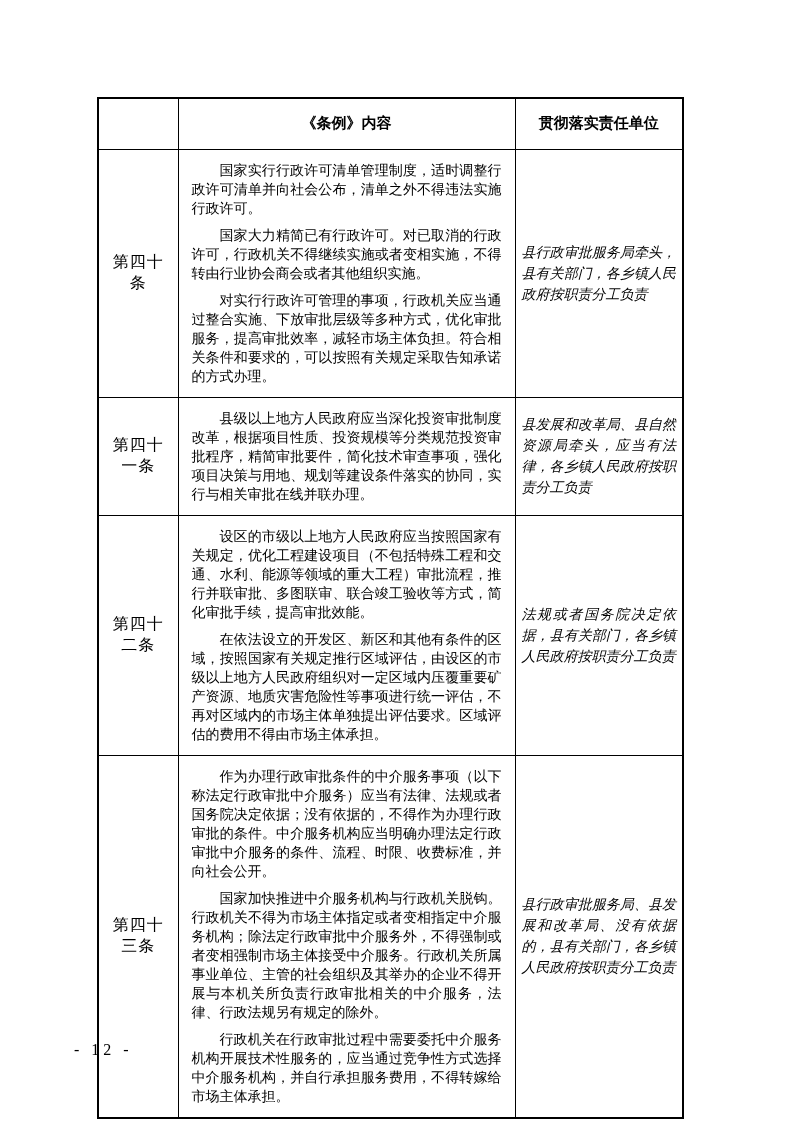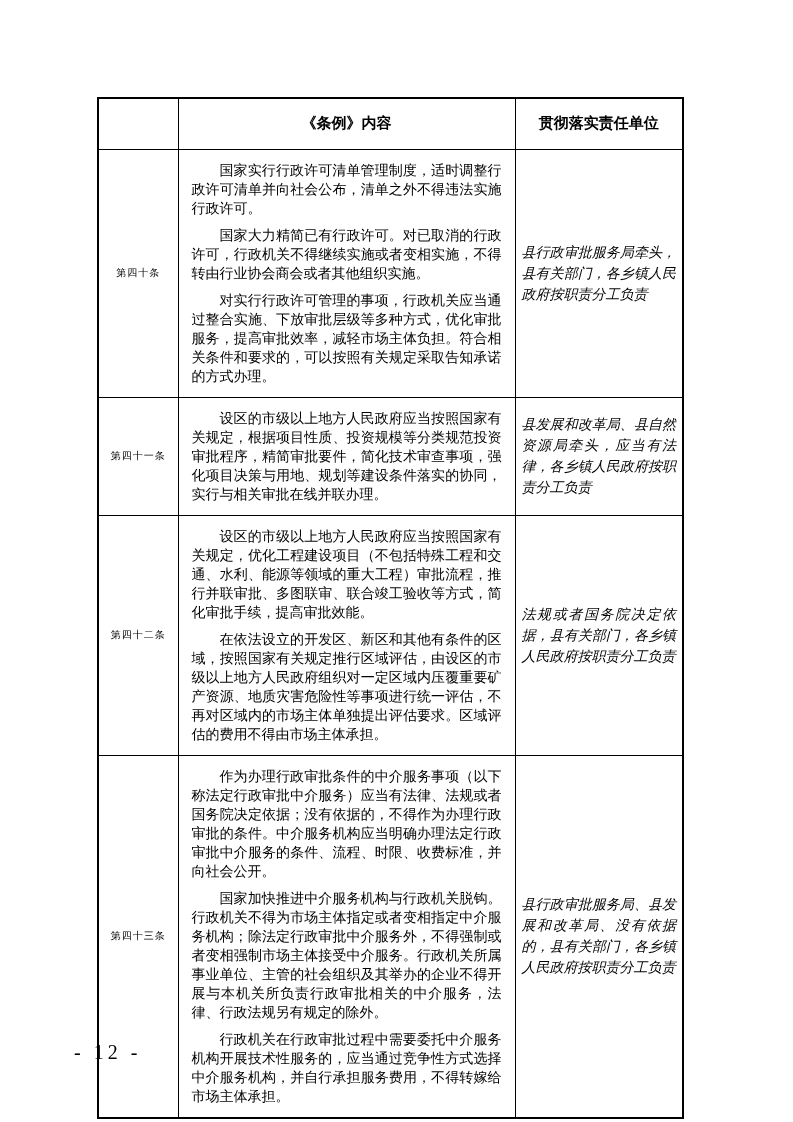--- a/index.html
+++ b/index.html
@@ -35,21 +35,21 @@
     font-size: 15px;
     text-align: center;
     padding: 2px;
   }
   col.c-article { width: 80px; }
   col.c-content { width: 337px; }
   col.c-resp    { width: 168px; }
 
   td.article-cell {
     text-align: center;
-    font-size: 10px;
+    font-size: 16px;
     letter-spacing: 1px;
     padding: 8px;
   }
   td.content-cell {
     padding: 3px 5px;
     font-size: 14px;
     line-height: 19px;
     text-align: justify;
   }
   td.content-cell p {
@@ -65,21 +65,21 @@
   }
   tr.row-40 { height: 197px; }
   tr.row-41 { height: 99px;  }
   tr.row-42 { height: 213px; }
   tr.row-43 { height: 306px; }
 
   .page-number {
     position: absolute;
     left: 74px;
     top: 1041px;
-    font-size: 20px;
+    font-size: 16px;
     font-family: "Liberation Serif", serif;
     letter-spacing: 4px;
     white-space: pre;
   }
 </style>
 </head>
 <body>
 
 <table class="doc-table">
   <colgroup>
@@ -100,21 +100,21 @@
       <td class="content-cell">
         <p>国家实行行政许可清单管理制度，适时调整行政许可清单并向社会公布，清单之外不得违法实施行政许可。</p>
         <p>国家大力精简已有行政许可。对已取消的行政许可，行政机关不得继续实施或者变相实施，不得转由行业协会商会或者其他组织实施。</p>
         <p>对实行行政许可管理的事项，行政机关应当通过整合实施、下放审批层级等多种方式，优化审批服务，提高审批效率，减轻市场主体负担。符合相关条件和要求的，可以按照有关规定采取告知承诺的方式办理。</p>
       </td>
       <td class="resp-cell">县行政审批服务局牵头，县有关部门，各乡镇人民政府按职责分工负责</td>
     </tr>
     <tr class="row-41">
       <td class="article-cell">第四十一条</td>
       <td class="content-cell">
-        <p>设区的市级以上地方人民政府应当按照国家有关规定，根据项目性质、投资规模等分类规范投资审批程序，精简审批要件，简化技术审查事项，强化项目决策与用地、规划等建设条件落实的协同，实行与相关审批在线并联办理。</p>
+        <p>县级以上地方人民政府应当深化投资审批制度改革，根据项目性质、投资规模等分类规范投资审批程序，精简审批要件，简化技术审查事项，强化项目决策与用地、规划等建设条件落实的协同，实行与相关审批在线并联办理。</p>
       </td>
       <td class="resp-cell">县发展和改革局、县自然资源局牵头，应当有法律，各乡镇人民政府按职责分工负责</td>
     </tr>
     <tr class="row-42">
       <td class="article-cell">第四十二条</td>
       <td class="content-cell">
         <p>设区的市级以上地方人民政府应当按照国家有关规定，优化工程建设项目（不包括特殊工程和交通、水利、能源等领域的重大工程）审批流程，推行并联审批、多图联审、联合竣工验收等方式，简化审批手续，提高审批效能。</p>
         <p>在依法设立的开发区、新区和其他有条件的区域，按照国家有关规定推行区域评估，由设区的市级以上地方人民政府组织对一定区域内压覆重要矿产资源、地质灾害危险性等事项进行统一评估，不再对区域内的市场主体单独提出评估要求。区域评估的费用不得由市场主体承担。</p>
       </td>
       <td class="resp-cell">法规或者国务院决定依据，县有关部门，各乡镇人民政府按职责分工负责</td>

